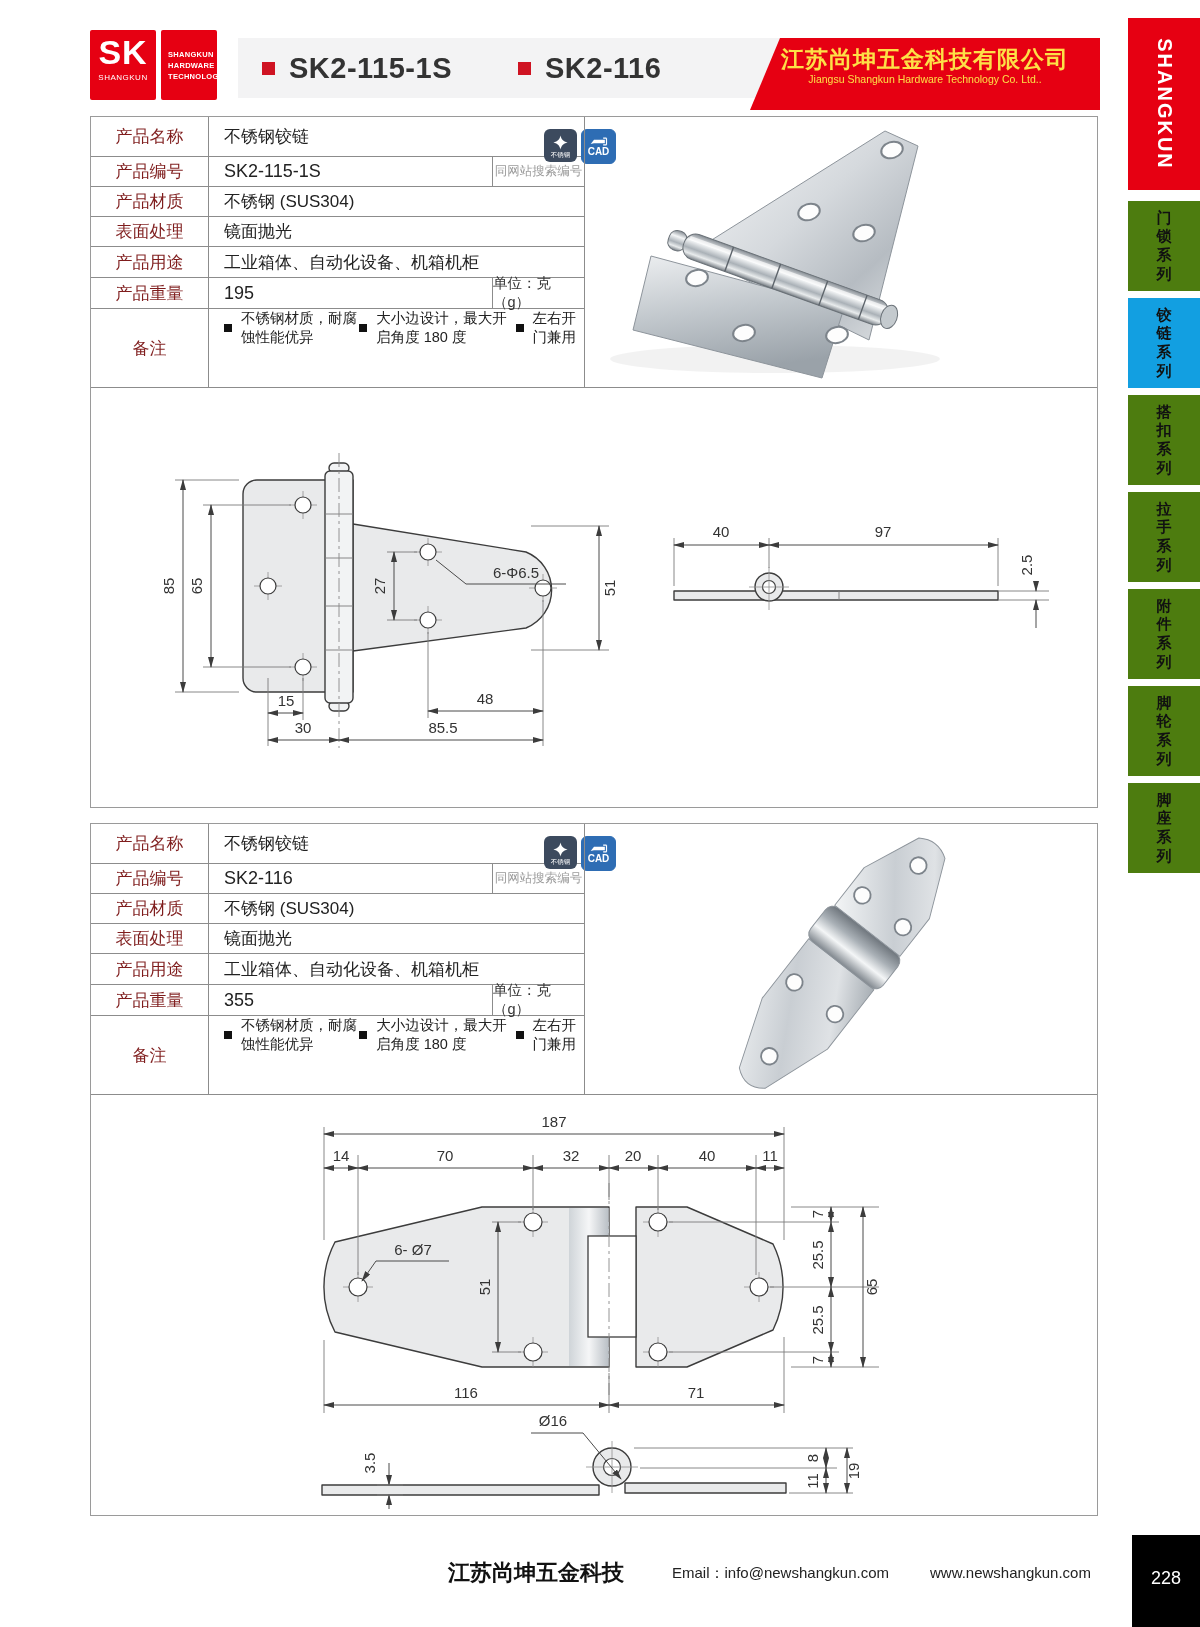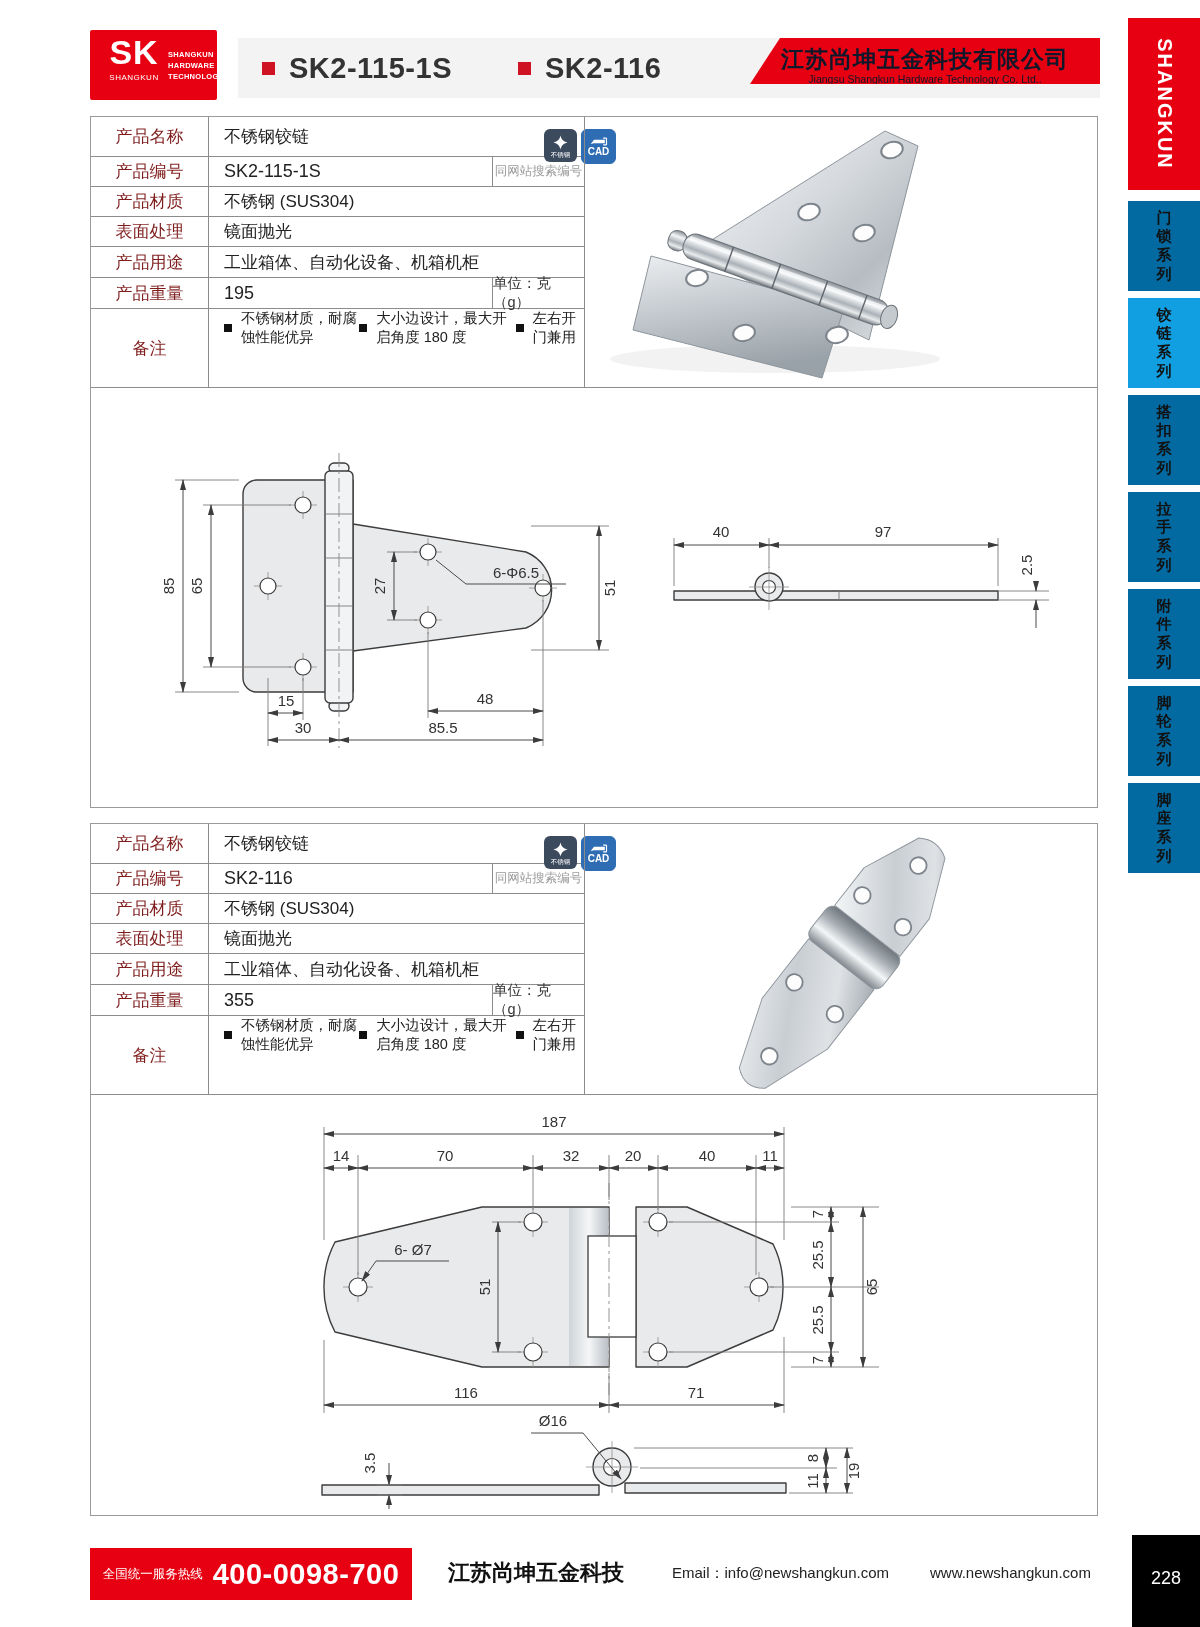--- a/index.html
+++ b/index.html
@@ -1,39 +1,39 @@
 <!DOCTYPE html>
 <html><head>
 <meta charset="utf-8">
 <style>
   html,body{margin:0;padding:0;background:#fff;}
   .page{position:relative;width:1200px;height:1627px;background:#fff;overflow:hidden;
         font-family:"Liberation Sans","DejaVu Sans",sans-serif;color:#222;}
 
   
-  .logo-sq{position:absolute;top:30px;background:#e60012;color:#fff;border-radius:2px;padding-left:11px;}
+  .logo-sq{position:absolute;top:30px;background:#e60012;color:#fff;border-radius:2px;}
   .logo-sq1{left:90px;width:66px;height:70px;text-align:center;}
   .logo-sk{font-size:34px;font-weight:bold;line-height:44px;letter-spacing:1px;}
   .logo-sub{font-size:8px;letter-spacing:.5px;line-height:8px;}
   .logo-sq2{left:161px;width:56px;height:70px;display:flex;flex-direction:column;justify-content:center;padding-left:7px;box-sizing:border-box;}
   .logo-line{font-size:7.5px;font-weight:bold;line-height:11px;letter-spacing:.3px;}
   .code-band{position:absolute;left:238px;top:38px;width:862px;height:60px;background:#f3f3f4;display:flex;align-items:center;}
   .code-item{display:flex;align-items:center;margin-left:24px;}
   .code-bullet{width:13px;height:13px;background:#cf1322;margin-right:14px;}
   .code-text{font-size:29px;font-weight:bold;color:#333;letter-spacing:.5px;}
-  .banner{position:absolute;left:750px;top:38px;width:350px;height:46px;background:#e60012;
-          clip-path:polygon(30px 0,100% 0,100% 100%,0 100%);color:#0f172a;text-align:center;padding-top:8px;box-sizing:border-box;}
+  .banner{position:absolute;left:750px;top:38px;width:350px;height:72px;background:#e60012;
+          clip-path:polygon(30px 0,100% 0,100% 100%,0 100%);color:#fde047;text-align:center;padding-top:8px;box-sizing:border-box;}
   .banner-cn{font-size:23px;font-weight:bold;letter-spacing:1px;line-height:26px;}
   .banner-en{font-size:10.5px;line-height:14px;}
 
   
   .side-brand{position:absolute;left:1128px;top:18px;width:72px;height:172px;background:#e60012;}
   .side-brand span{position:absolute;left:50%;top:50%;transform:translate(-50%,-50%) rotate(90deg);
                    color:#fff;font-weight:bold;font-size:20px;letter-spacing:2px;white-space:nowrap;}
-  .side-tab{position:absolute;left:1128px;width:72px;height:90px;background:#0369a1;
+  .side-tab{position:absolute;left:1128px;width:72px;height:90px;background:#4d7c0f;
             display:flex;align-items:center;justify-content:center;cursor:pointer;}
   .side-tab.active{background:#129fe1;}
   .side-tab span{display:block;width:17px;font-size:15px;font-weight:600;color:#111;
                  line-height:1.25;word-break:break-all;text-align:center;}
 
   
   .pbox{position:absolute;left:90px;width:1008px;border:1px solid #9a9a9a;background:#fff;box-sizing:border-box;}
   .pbox1{top:116px;height:692px;}
   .pbox2{top:823px;height:693px;}
   .trow{position:absolute;left:0;width:493px;border-bottom:1px solid #8c8c8c;box-sizing:border-box;}
@@ -586,22 +586,18 @@
         <line class="dim" x1="735" y1="353" x2="735" y2="373" marker-start="url(#a2)" marker-end="url(#a2)"></line>
         <text class="dtext" transform="rotate(-90 727 363)" x="727" y="363">8</text>
         <line class="dim" x1="735" y1="373" x2="735" y2="398" marker-start="url(#a2)" marker-end="url(#a2)"></line>
         <text class="dtext" transform="rotate(-90 727 386)" x="727" y="386">11</text>
         <line class="dim" x1="756" y1="353" x2="756" y2="398" marker-start="url(#a2)" marker-end="url(#a2)"></line>
         <text class="dtext" transform="rotate(-90 768 376)" x="768" y="376">19</text>
       </svg>
     </div>
   </div>
 
-  <div class="foot-red">
-    <span class="foot-hot-label">全国统一服务热线</span>
-    <span class="foot-hot-num">400-0098-700</span>
-  </div>
   <div class="foot-company">江苏尚坤五金科技</div>
   <div class="foot-email"><span>Email：</span><span>info@newshangkun.com</span></div>
   <div class="foot-site">www.newshangkun.com</div>
   <div class="page-num">228</div>
 
 </div>
 
 </body></html>

